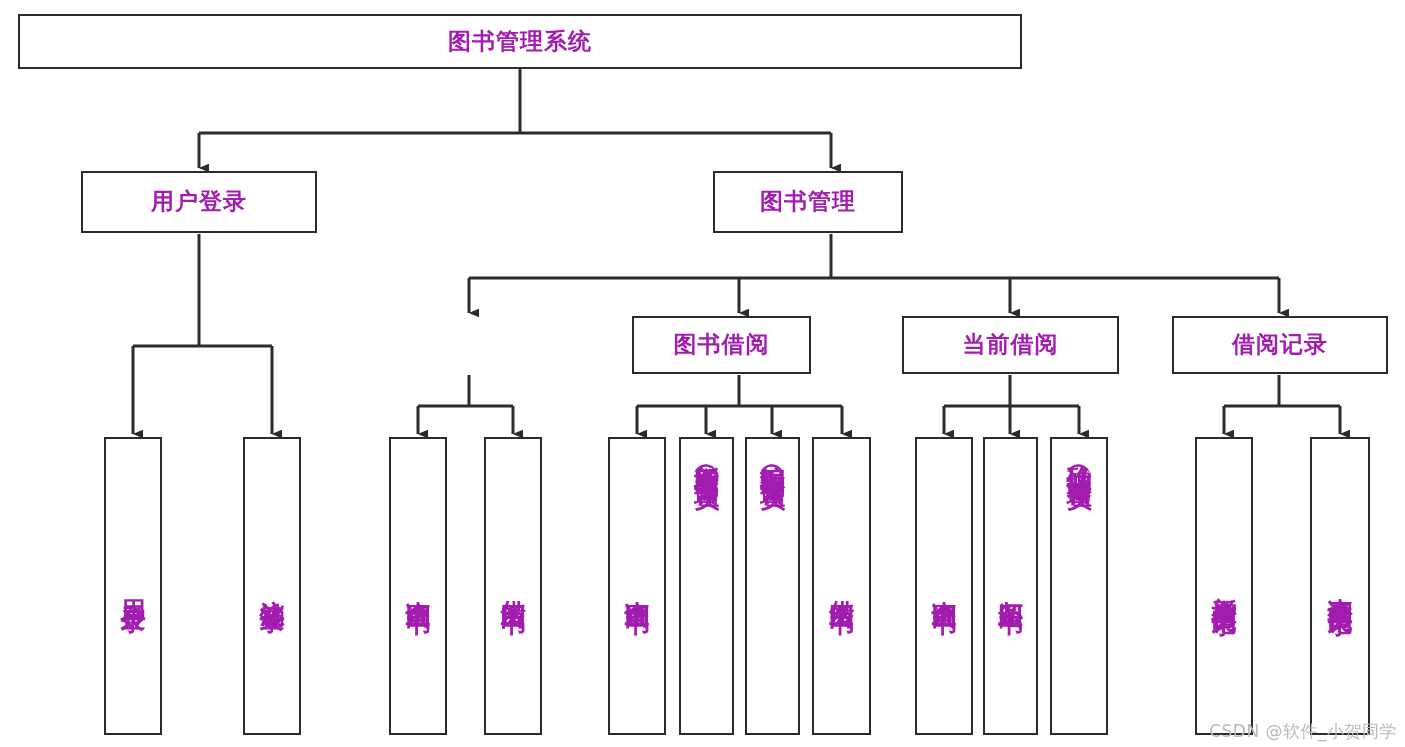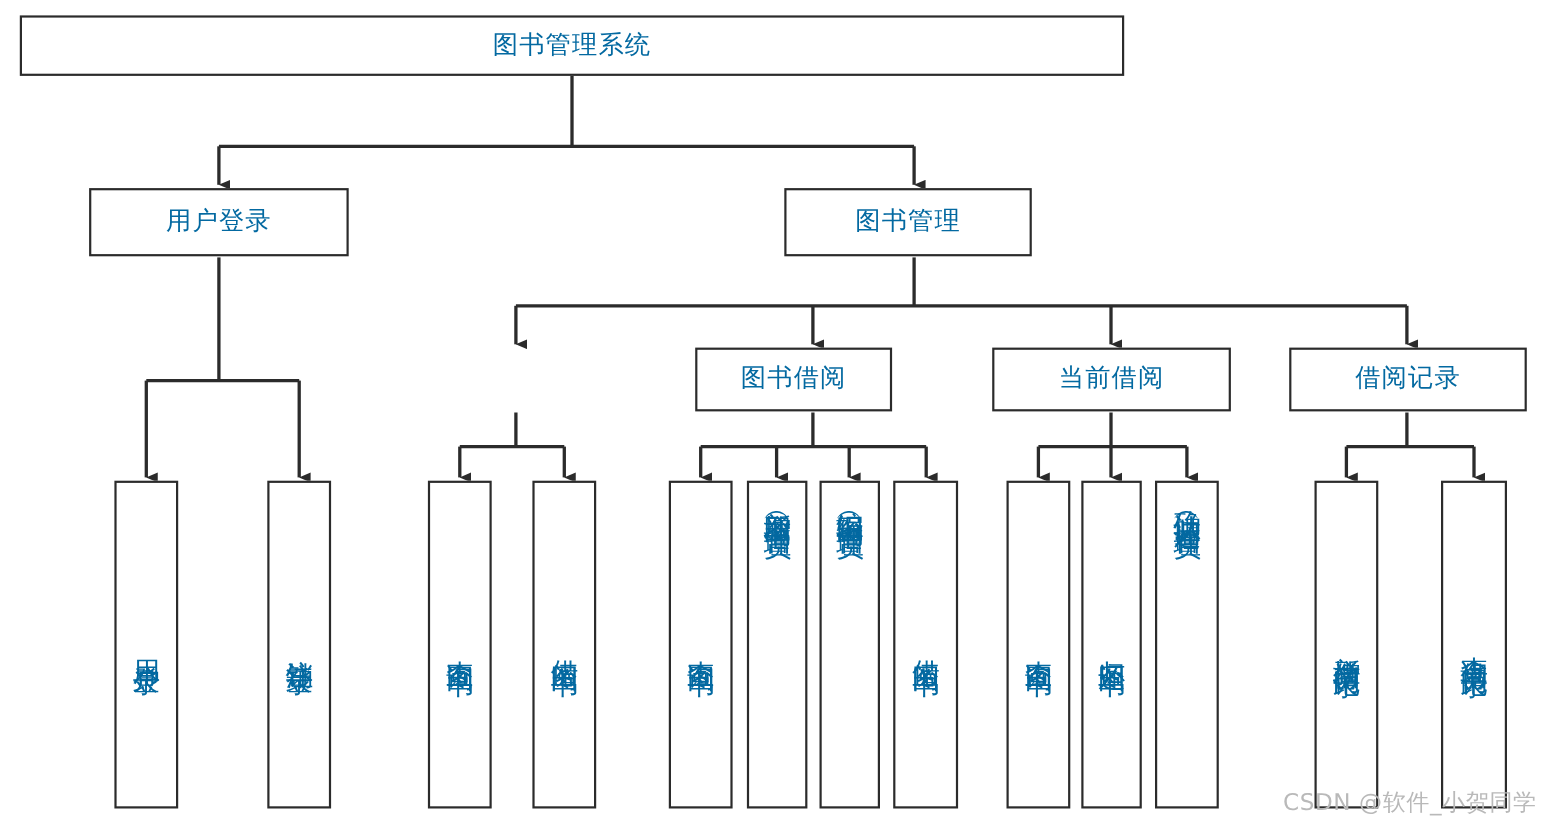--- a/index.html
+++ b/index.html
@@ -26,21 +26,22 @@
     pointer-events: none;
   }
   .node {
     position: absolute;
     box-sizing: border-box;
     border: 2.5px solid #2b2b2b;
     background: #ffffff;
     display: flex;
     align-items: center;
     justify-content: center;
-    color: #0369a1;
+    color: #a21caf;
+    font-weight: bold;
   }
   .node-label {
     display: block;
     text-align: center;
     line-height: 1.18;
     letter-spacing: 1px;
   }
   
   .node.horiz .node-label {
     font-size: 23px;
@@ -64,21 +65,21 @@
     white-space: nowrap;
   }
   .node.vert.centered {
     align-items: center;
     padding-top: 0;
   }
   #watermark {
     position: absolute;
     right: 8px;
     bottom: 4px;
-    font-size: 21px;
+    font-size: 17px;
     color: #b9b9b9;
     letter-spacing: 0.5px;
     white-space: nowrap;
     user-select: none;
   }
 </style>
 </head>
 <body>
 
 <div id="diagram-root">
@@ -135,21 +136,21 @@
   </svg>
 
   <div class="node horiz root" style="left:18px; top:14px; width:1004px; height:55px;">
     <span class="node-label">图书管理系统</span>
   </div>
 
   <div class="node horiz" style="left:81px; top:171px; width:236px; height:62px;">
     <span class="node-label">用户登录</span>
   </div>
 
-  <div class="node horiz" style="left:713px; top:171px; width:225px; height:62px;">
+  <div class="node horiz" style="left:713px; top:171px; width:190px; height:62px;">
     <span class="node-label">图书管理</span>
   </div>
 
 
   <div class="node horiz" style="left:632px; top:316px; width:179px; height:58px;">
     <span class="node-label">图书借阅</span>
   </div>
 
   <div class="node horiz" style="left:1172px; top:316px; width:216px; height:58px;">
     <span class="node-label">借阅记录</span>

